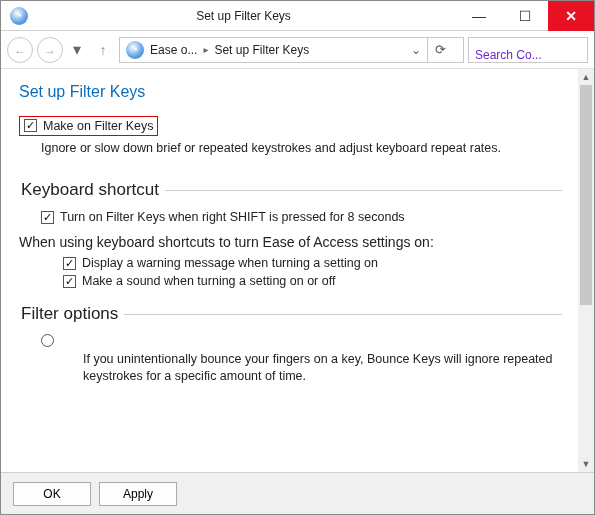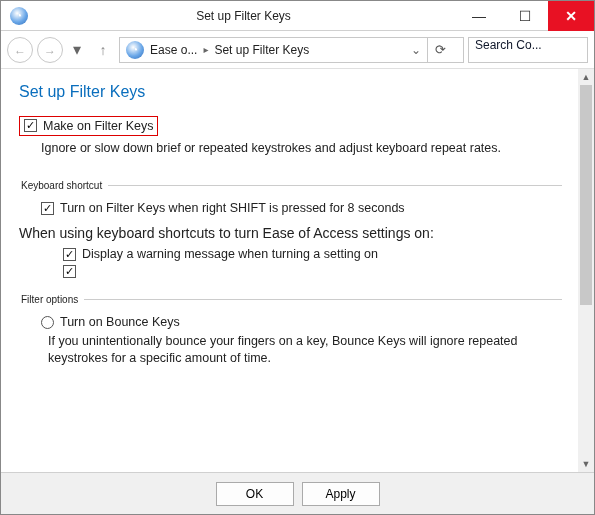--- a/index.html
+++ b/index.html
@@ -13,38 +13,38 @@
   .navbar { height: 38px; display:flex; align-items:center; padding: 0 6px; gap:4px; border-bottom:1px solid #e0e0e0; }
   .navcircle { width:26px; height:26px; border:1px solid #c8c8c8; border-radius:50%; display:flex; align-items:center; justify-content:center; color:#aaa; font-size:12px; }
   .up { width:20px; display:flex; align-items:center; justify-content:center; color:#888; font-size:14px; margin:0 2px; }
   .breadcrumb { flex:1; height:26px; border:1px solid #c8c8c8; display:flex; align-items:center; font-size:12px; color:#222; padding:0 2px; }
   .bcicon { width:20px; height:20px; margin:0 3px; display:flex; align-items:center; justify-content:center; }
   .bcpart { padding: 0 2px; white-space:nowrap; }
   .bcarrow { padding: 0 4px; color:#666; font-size:10px; }
   .bcend { flex:1; }
   .bcdown { padding:0 6px; color:#666; }
   .refresh { width:26px; height:26px; border-left:1px solid #c8c8c8; display:flex; align-items:center; justify-content:center; color:#555; font-size:13px; margin-right:8px; }
-  .search { width:120px; height:26px; border:1px solid #c8c8c8; font-size:12px; color:#0f172a; padding:0 6px; display:flex; align-items:flex-start; }
+  .search { width:120px; height:26px; border:1px solid #c8c8c8; font-size:12px; color:#6d28d9; padding:0 6px; display:flex; align-items:flex-end; }
   .content-wrap { position:relative; height: calc(515px - 30px - 38px - 42px - 2px); }
   .content { position:absolute; top:0; left:0; right:16px; bottom:0; padding: 14px 16px 8px 18px; overflow:hidden; color:#222; }
   .scrollbar { position:absolute; top:0; right:0; bottom:0; width:16px; background:#f0f0f0; }
   .scrollbtn { height:16px; background:#f0f0f0; display:flex; align-items:center; justify-content:center; font-size:9px; color:#666; }
   .scrollthumb { position:absolute; top:16px; left:2px; right:2px; height:220px; background:#c8c8c8; }
   h1 { font-size:16px; font-weight:normal; color:#0a6ebd; margin:0 0 14px 0; }
   .checkrow { display:flex; align-items:center; font-size:12.5px; margin-bottom:4px; }
   .cbx { width:13px; height:13px; border:1px solid #555; margin-right:6px; display:flex; align-items:center; justify-content:center; font-size:11px; line-height:1; color:#000; }
   .radio { width:13px; height:13px; border:1px solid #555; border-radius:50%; margin-right:6px; }
   .highlight { border:1.5px solid #d00; padding:2px 4px; display:inline-flex; align-items:center; }
   .desc { font-size:12.5px; margin-left:22px; margin-top:4px; margin-bottom:24px; line-height:1.35; }
   fieldset { border:none; border-top:1px solid #ccc; margin:0 0 12px 0; padding:10px 0 0 0; }
-  legend { font-size:10px; padding-right:6px; color:#222; }
+  legend { font-size:17px; padding-right:6px; color:#222; }
   .indent1 { margin-left:22px; }
   .indent2 { margin-left:44px; }
   .subhead { font-size:14px; margin:10px 0 6px 0; }
-  .footer { height:42px; border-top:1px solid #d0d0d0; background:#f0f0f0; display:flex; align-items:center; justify-content:center; padding:0 12px; gap:8px; }
+  .footer { height:42px; border-top:1px solid #d0d0d0; background:#f0f0f0; display:flex; align-items:center; justify-content:flex-start; padding:0 12px; gap:8px; }
   .btn { min-width:78px; height:24px; border:1px solid #aaa; background:#fdfdfd; font-size:12px; display:flex; align-items:center; justify-content:center; }
   .eoa-icon { width:18px; height:18px; border-radius:50%; background:radial-gradient(circle at 40% 35%, #fff, #6aa7e8 55%, #2d6ab8); display:flex; align-items:center; justify-content:center; color:#fff; font-size:10px; }
 </style>
 </head>
 <body>
 
 <div class="titlebar">
   <div class="icon">
     <div class="eoa-icon">◔</div>
   </div>
@@ -107,30 +107,30 @@
         <div class="cbx">✓</div>
         <span>Turn on Filter Keys when right SHIFT is pressed for 8 seconds</span>
       </div>
       <div class="subhead indent2">When using keyboard shortcuts to turn Ease of Access settings on:</div>
       <div class="checkrow indent2">
         <div class="cbx">✓</div>
         <span>Display a warning message when turning a setting on</span>
       </div>
       <div class="checkrow indent2">
         <div class="cbx">✓</div>
+        <span>Make a sound when turning a setting on or off</span>
       </div>
     </fieldset>
 
     <fieldset>
       <legend>Filter options</legend>
       <div class="checkrow indent1">
         <div class="radio"></div>
-        <span>Turn on Bounce Keys</span>
       </div>
-      <div class="desc" style="margin-left:29px; margin-bottom:4px">If you unintentionally bounce your fingers on a key, Bounce Keys will ignore repeated keystrokes for a specific amount of time.</div>
+      <div class="desc" style="margin-left:64px; margin-bottom:4px">If you unintentionally bounce your fingers on a key, Bounce Keys will ignore repeated keystrokes for a specific amount of time.</div>
     </fieldset>
   </div>
 
   <div class="scrollbar">
     <div class="scrollbtn">▲</div>
     <div class="scrollthumb"></div>
     <div class="scrollbtn" style="position:absolute;bottom:0;width:100%">▼</div>
   </div>
 </div>
 

